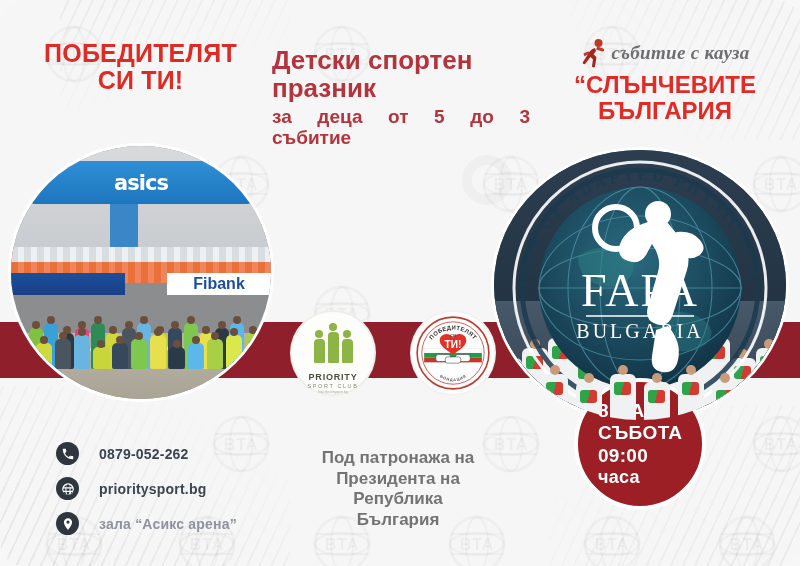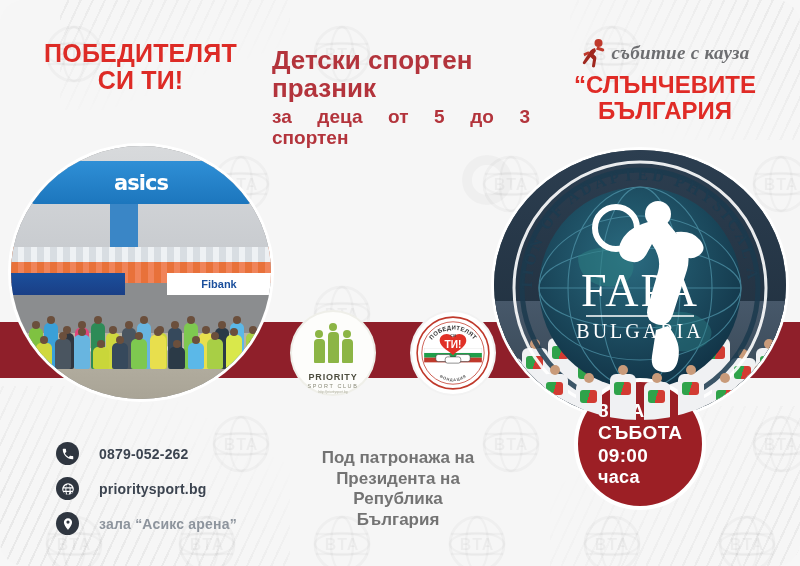--- a/index.html
+++ b/index.html
@@ -105,21 +105,21 @@
   .pl-pillar{position:absolute;left:38%;top:23%;width:11%;height:19%;
     background:#3a86c6;}
   .pl-seats{position:absolute;left:0;top:40%;width:100%;height:14%;
     background:repeating-linear-gradient(90deg,#e8713a 0 7px,#f0845a 7px 13px);}
   .pl-seats2{position:absolute;left:0;top:40%;width:100%;height:6%;
     background:repeating-linear-gradient(90deg,#d8dde2 0 7px,#eef1f4 7px 13px);}
   .pl-ad{position:absolute;left:0;top:50%;width:44%;height:9%;
     background:linear-gradient(#1b4f9c,#1a3f86);}
   .pl-ad2{position:absolute;right:0;top:50%;width:40%;height:9%;
     background:#ffffff;display:flex;align-items:center;justify-content:center;}
-  .pl-ad2 span{color:#1b4f9c;font-weight:bold;font-size:11px;}
+  .pl-ad2 span{color:#1b4f9c;font-weight:bold;font-size:16px;}
   .pl-floor{position:absolute;left:0;bottom:0;width:100%;height:26%;
     background:linear-gradient(#b9b4a6,#a9a496);}
   .pl-floor:after{content:"";position:absolute;left:10%;top:20%;width:80%;height:40%;
     border-top:4px solid rgba(255,255,255,.55);border-radius:50%;}
   .crowd{position:absolute;left:0;top:46%;width:100%;height:42%;}
   .person{position:absolute;bottom:0;border-radius:5px 5px 2px 2px;}
   .person:after{content:"";position:absolute;left:50%;top:-7px;transform:translateX(-50%);
     width:8px;height:8px;border-radius:50%;background:#6b4f3c;}
 
   
@@ -391,21 +391,21 @@
   <div class="headline-left">
     <div>ПОБЕДИТЕЛЯТ</div>
     <div>СИ ТИ!</div>
   </div>
 
   <div class="headline-center">
     <div class="hc-title">Детски спортен</div>
     <div class="hc-title">празник</div>
     <div class="hc-sub">
       <div class="hc-sub-line1">за деца от 5 до 3</div>
-      <div>спортен</div>
+      <div>събитие</div>
     </div>
   </div>
 
   <div class="headline-right">
     <div class="cause-row">
       <svg class="runner-icon" viewBox="0 0 26 30">
         <circle cx="17.5" cy="5" r="4" fill="#c0392b"></circle>
         <path d="M14 10 C10 11,8 14,6.5 17 L2 24 C1 25.6,3.3 27.2,4.5 25.6 L9.5 19 L12 21.5 L11 28 C10.8 29.8,13.8 30,14 28.3 L15.3 20.6 C15.5 19.3,15 18.4,14.2 17.7 L12.6 16.2 L15 13 Z" fill="#a0281f"></path>
         <path d="M15 11.5 L21.5 13.5 C23.2 14,23.8 11.2,22.2 10.6 L16.4 8.6 Z" fill="#c0392b"></path>
         <path d="M2.5 15.5 L7.5 13.2 L8.6 15.8 L3.3 18.2 Z" fill="#c0392b"></path>

